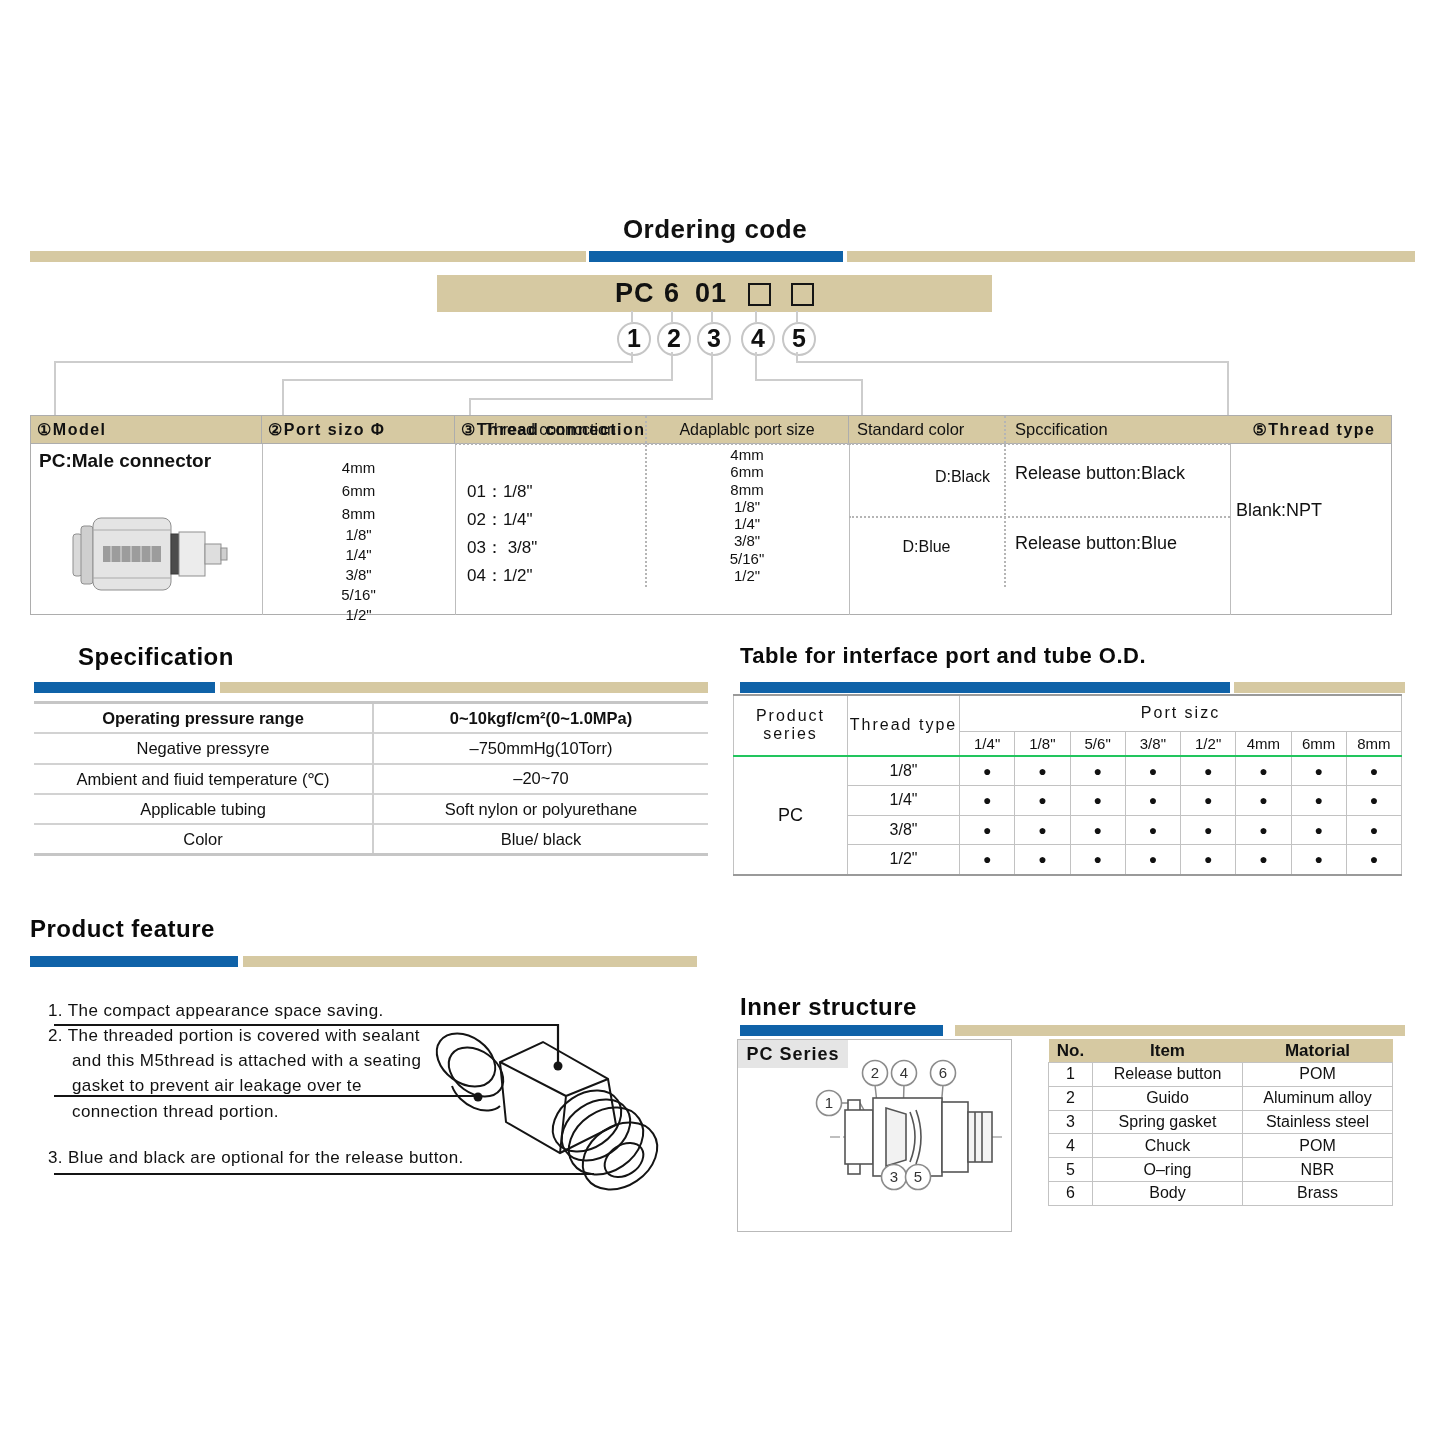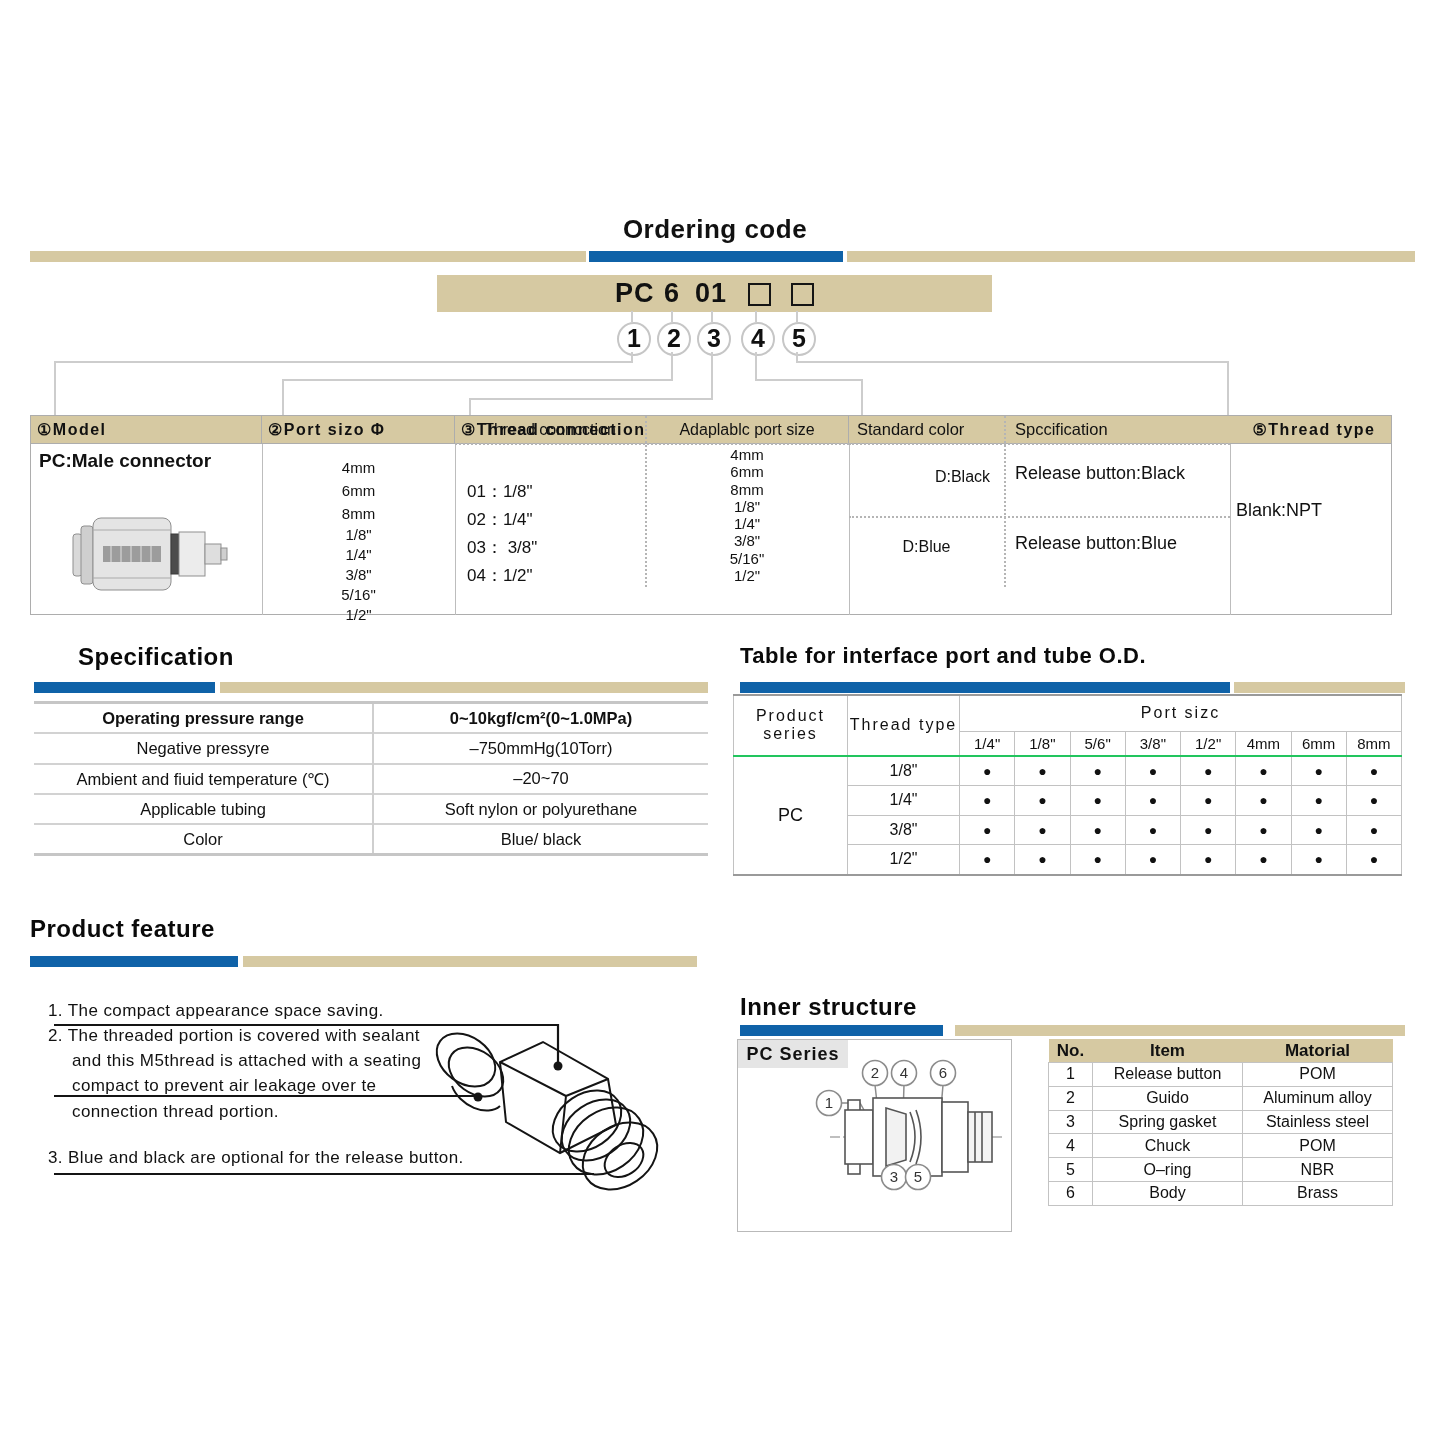--- a/index.html
+++ b/index.html
@@ -294,21 +294,21 @@
     </tbody>
   </table>
 
   <div class="sec-title" style="left:30px;top:915px;">Product feature</div>
   <div class="bar blue" style="left:30px;top:956px;width:208px;"></div>
   <div class="bar tan" style="left:243px;top:956px;width:454px;"></div>
 
   <div class="pf-item" style="left:48px;top:1001px;">1. The compact appearance space saving.</div>
   <div class="pf-item" style="left:48px;top:1026px;">2. The threaded portion is covered with sealant</div>
   <div class="pf-item" style="left:72px;top:1051px;">and this M5thread is attached with a seating</div>
-  <div class="pf-item" style="left:72px;top:1076px;">compact to prevent air leakage over te</div>
+  <div class="pf-item" style="left:72px;top:1076px;">gasket to prevent air leakage over te</div>
   <div class="pf-item" style="left:72px;top:1102px;">connection thread portion.</div>
   <div class="pf-item" style="left:48px;top:1148px;">3. Blue and black are optional for the release button.</div>
 
   <svg class="svgabs" style="left:0;top:990px;" width="720" height="280" viewBox="0 990 720 280">
     <g stroke="#141414" stroke-width="2.2" fill="none">
       <path d="M54,1025 H558 V1062"></path>
       <path d="M54,1096 H474"></path>
       <path d="M54,1174 H594"></path>
     </g>
     <g stroke="#141414" stroke-width="2" fill="none">

